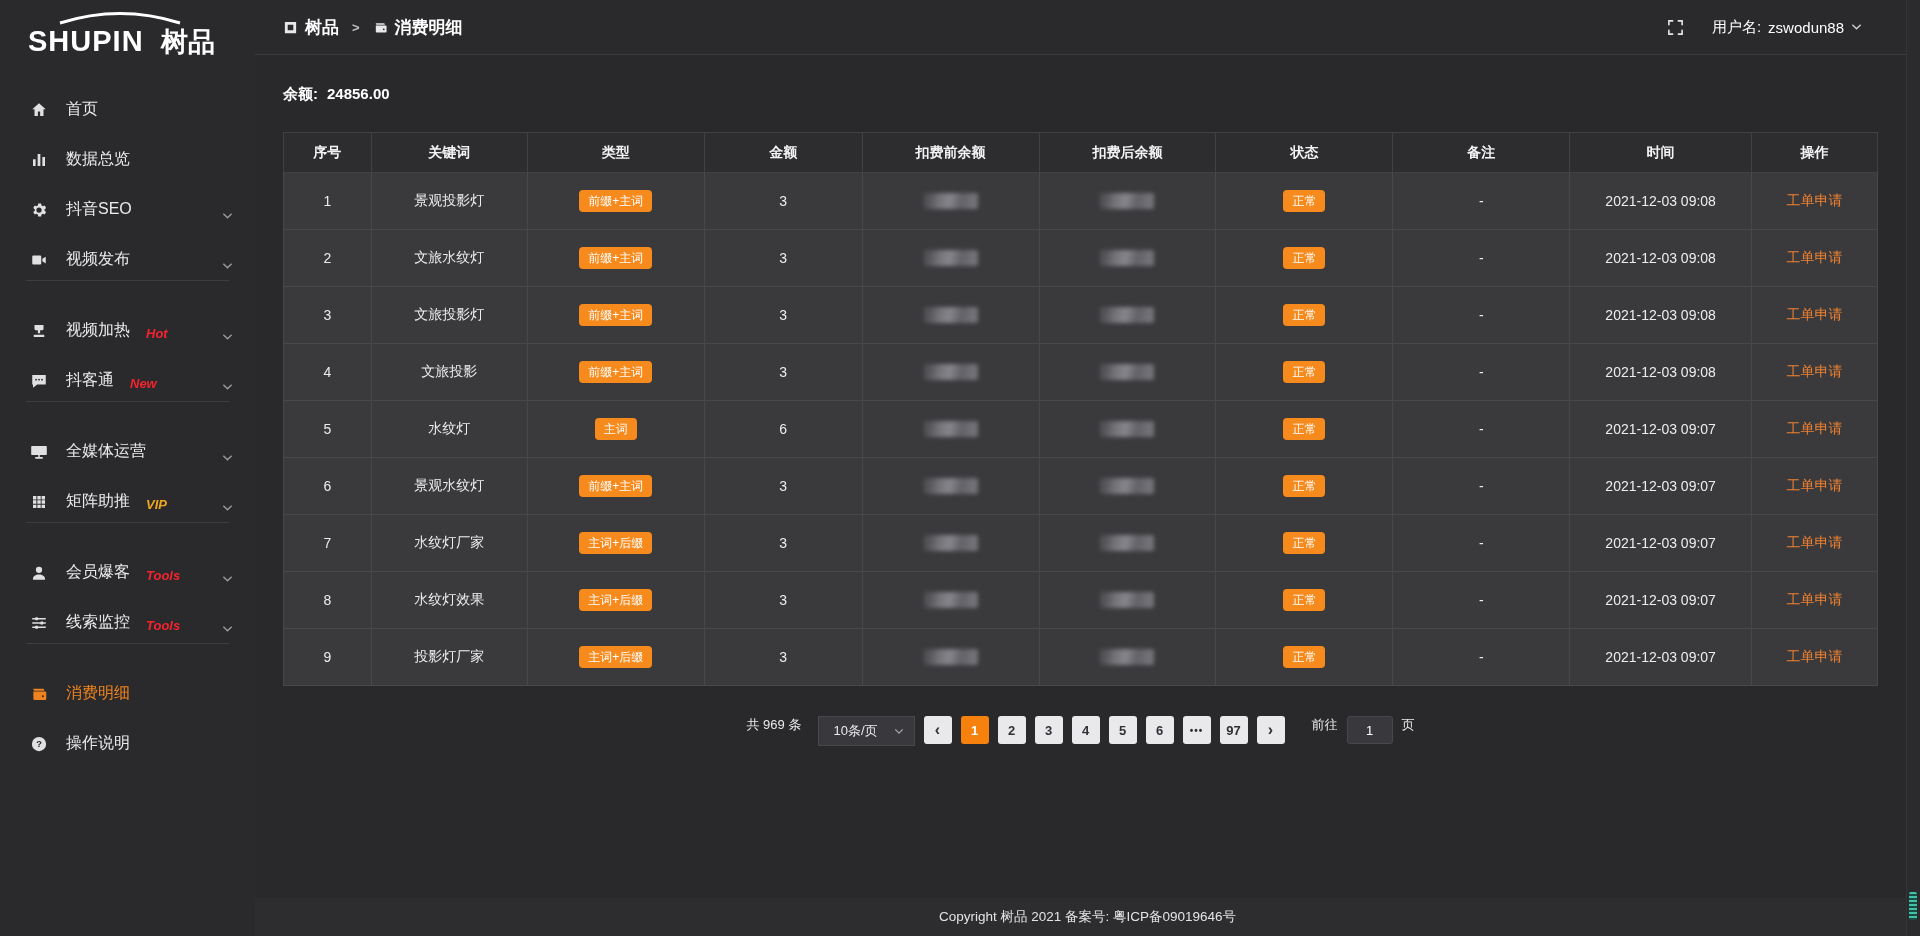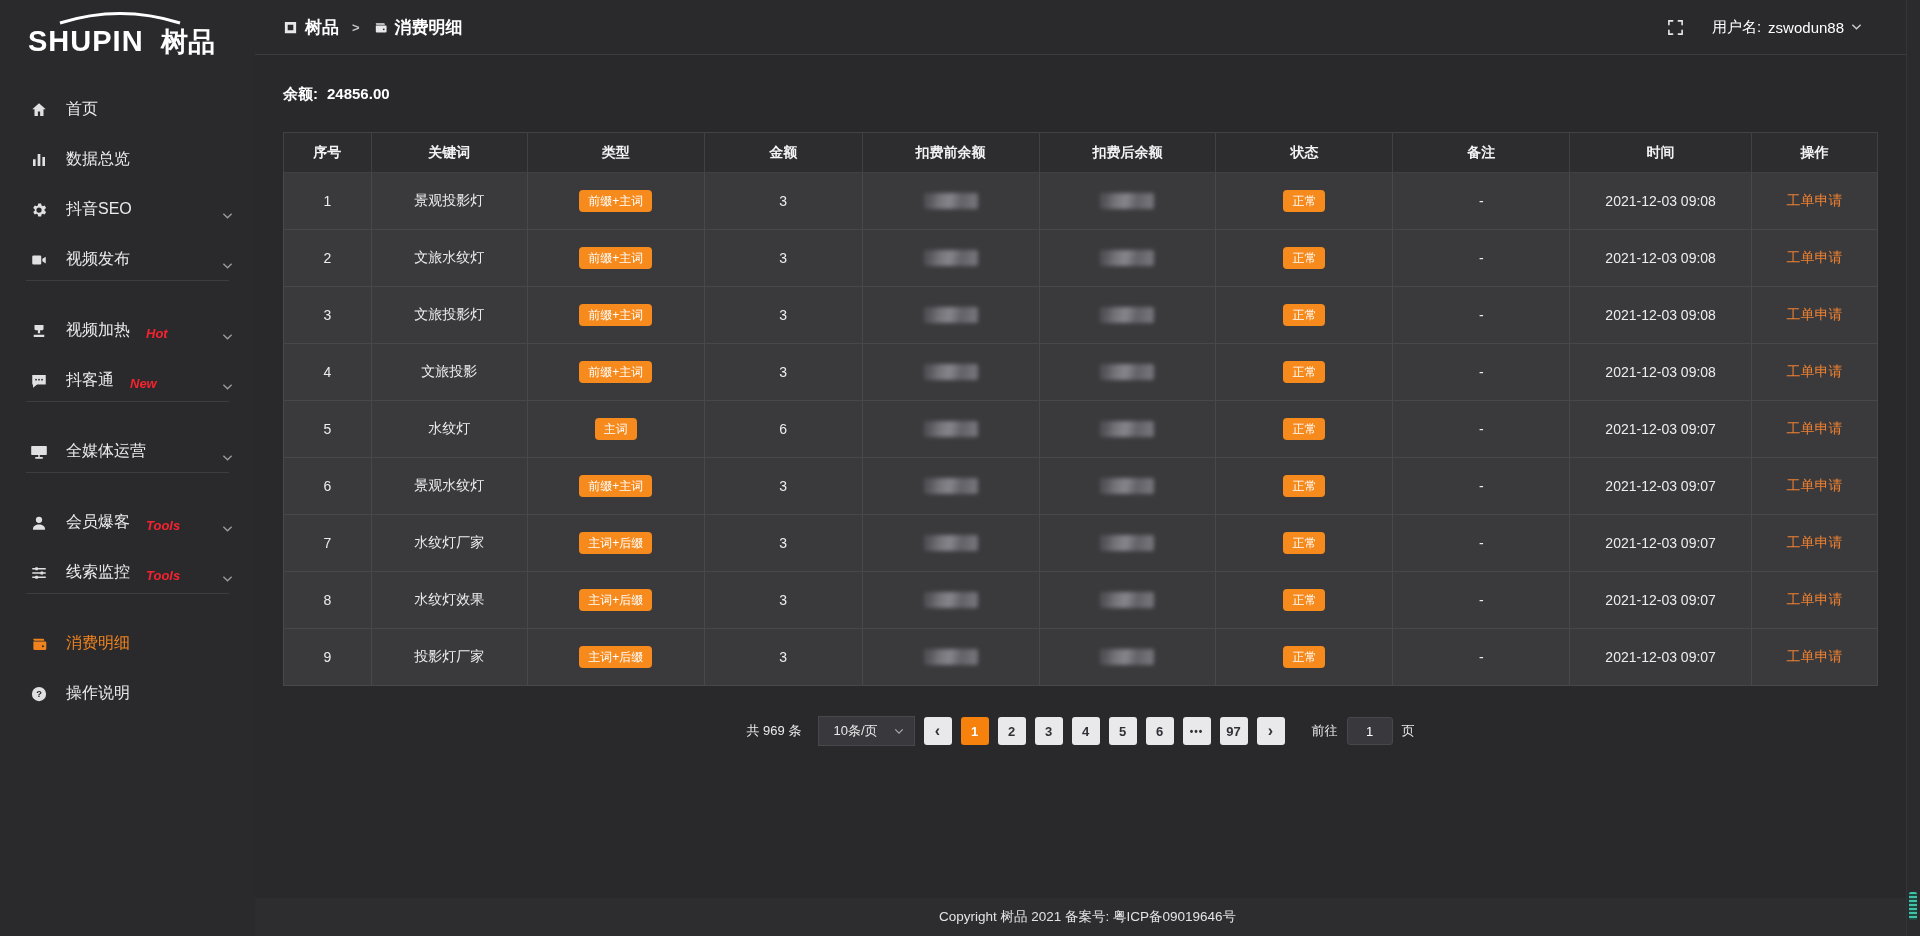--- a/index.html
+++ b/index.html
@@ -53,21 +53,21 @@
   tbody td { height:57px; background:#3a3a3d; font-size:14px; color:#ededef;
              border:1px solid #48484c; text-align:center; }
   .badge { display:inline-block; background:#f78a1d; color:#fff; font-size:12px;
            padding:4px 9px; border-radius:4px; line-height:1.2; }
   .blur-blob { width:54px; height:16px; margin:0 auto; border-radius:2px; opacity:.9;
                background:linear-gradient(100deg,#55555a 10%,#7c7c81 30%,#8e8e94 48%,#66666b 68%,#79797f 90%);
                filter:blur(2px); }
   .action-link { color:#ee8131; cursor:pointer; }
 
   
-  .pagination { display:flex; align-items:center; justify-content:center; margin-top:30px;
+  .pagination { display:flex; align-items:flex-start; justify-content:center; margin-top:30px;
                 gap:9px; font-size:13px; color:#e9e9eb; }
   .pg-total { margin-right:8px; }
   .pg-size { background:#39393d; border:1px solid #48484c; border-radius:0; height:30px;
              display:flex; align-items:center; gap:16px; padding:0 10px 0 14px; cursor:pointer; }
   .pg-size .pg-chev { display:inline-flex; color:#a5a5aa; }
   .pg-size svg { width:10px; height:7px; }
   .pg-btn { min-width:28px; height:28px; background:#e9e9eb; border:none; border-radius:3px;
             font-size:13px; font-weight:bold; color:#303036; cursor:pointer;
             display:inline-flex; align-items:center; justify-content:center; padding:0 6px;
             font-family:inherit; }
@@ -176,20 +176,34 @@
         </span>
       </div>
       <div class="side-divider"></div>
       <div class="side-item">
         <span class="side-icon">
           <svg viewBox="0 0 24 24">
             <path fill="currentColor" d="M2.5 4h19a.9.9 0 01.9.9v10.2a.9.9 0 01-.9.9H13v2.5h4V21H7v-2.5h4V16H2.5a.9.9 0 01-.9-.9V4.9a.9.9 0 01.9-.9z"></path>
           </svg>
         </span>
         <span class="side-label">全媒体运营</span>
+        <span class="side-chev">
+          <svg viewBox="0 0 12 8" fill="none" stroke="currentColor" stroke-width="1.5">
+            <path d="M1.5 1.5L6 6l4.5-4.5"></path>
+          </svg>
+        </span>
+      </div>
+      <div class="side-item">
+        <span class="side-icon">
+          <svg viewBox="0 0 24 24">
+            <path fill="currentColor" d="M4 4h4.5v4.5H4zM9.8 4h4.5v4.5H9.8zM15.5 4H20v4.5h-4.5zM4 9.8h4.5v4.5H4zM9.8 9.8h4.5v4.5H9.8zM15.5 9.8H20v4.5h-4.5zM4 15.5h4.5V20H4zM9.8 15.5h4.5V20H9.8zM15.5 15.5H20V20h-4.5z"></path>
+          </svg>
+        </span>
+        <span class="side-label">矩阵助推</span>
+        <span class="side-tag" style="color: rgb(240, 167, 28);">VIP</span>
         <span class="side-chev">
           <svg viewBox="0 0 12 8" fill="none" stroke="currentColor" stroke-width="1.5">
             <path d="M1.5 1.5L6 6l4.5-4.5"></path>
           </svg>
         </span>
       </div>
       <div class="side-divider"></div>
       <div class="side-item">
         <span class="side-icon">
           <svg viewBox="0 0 24 24">

